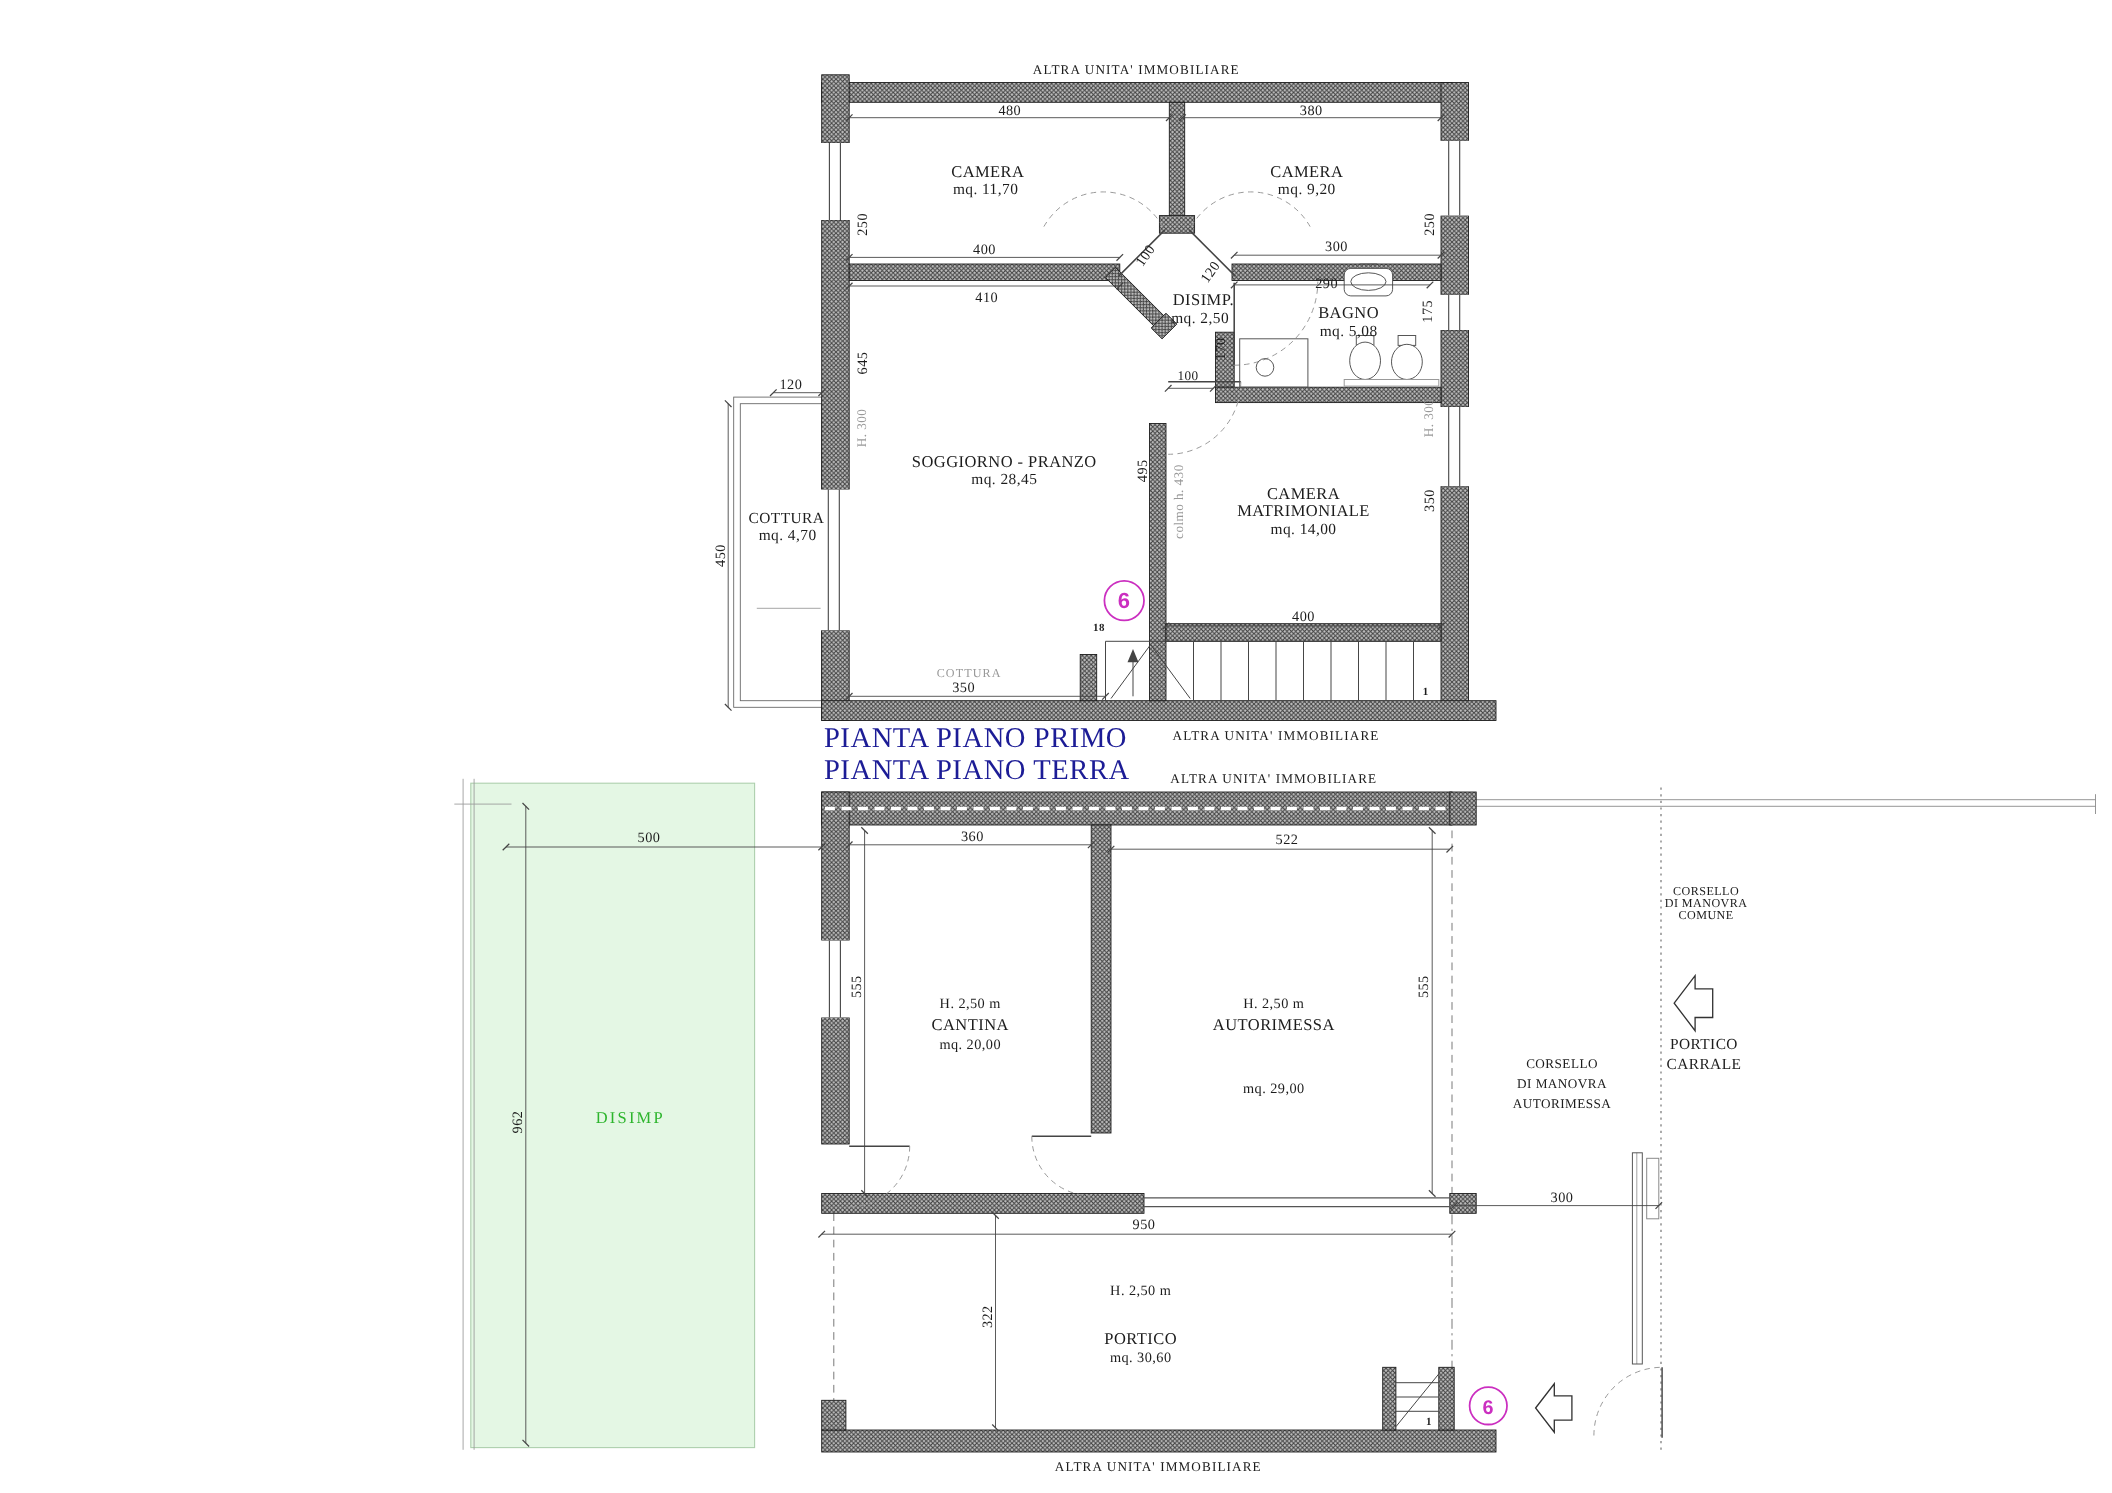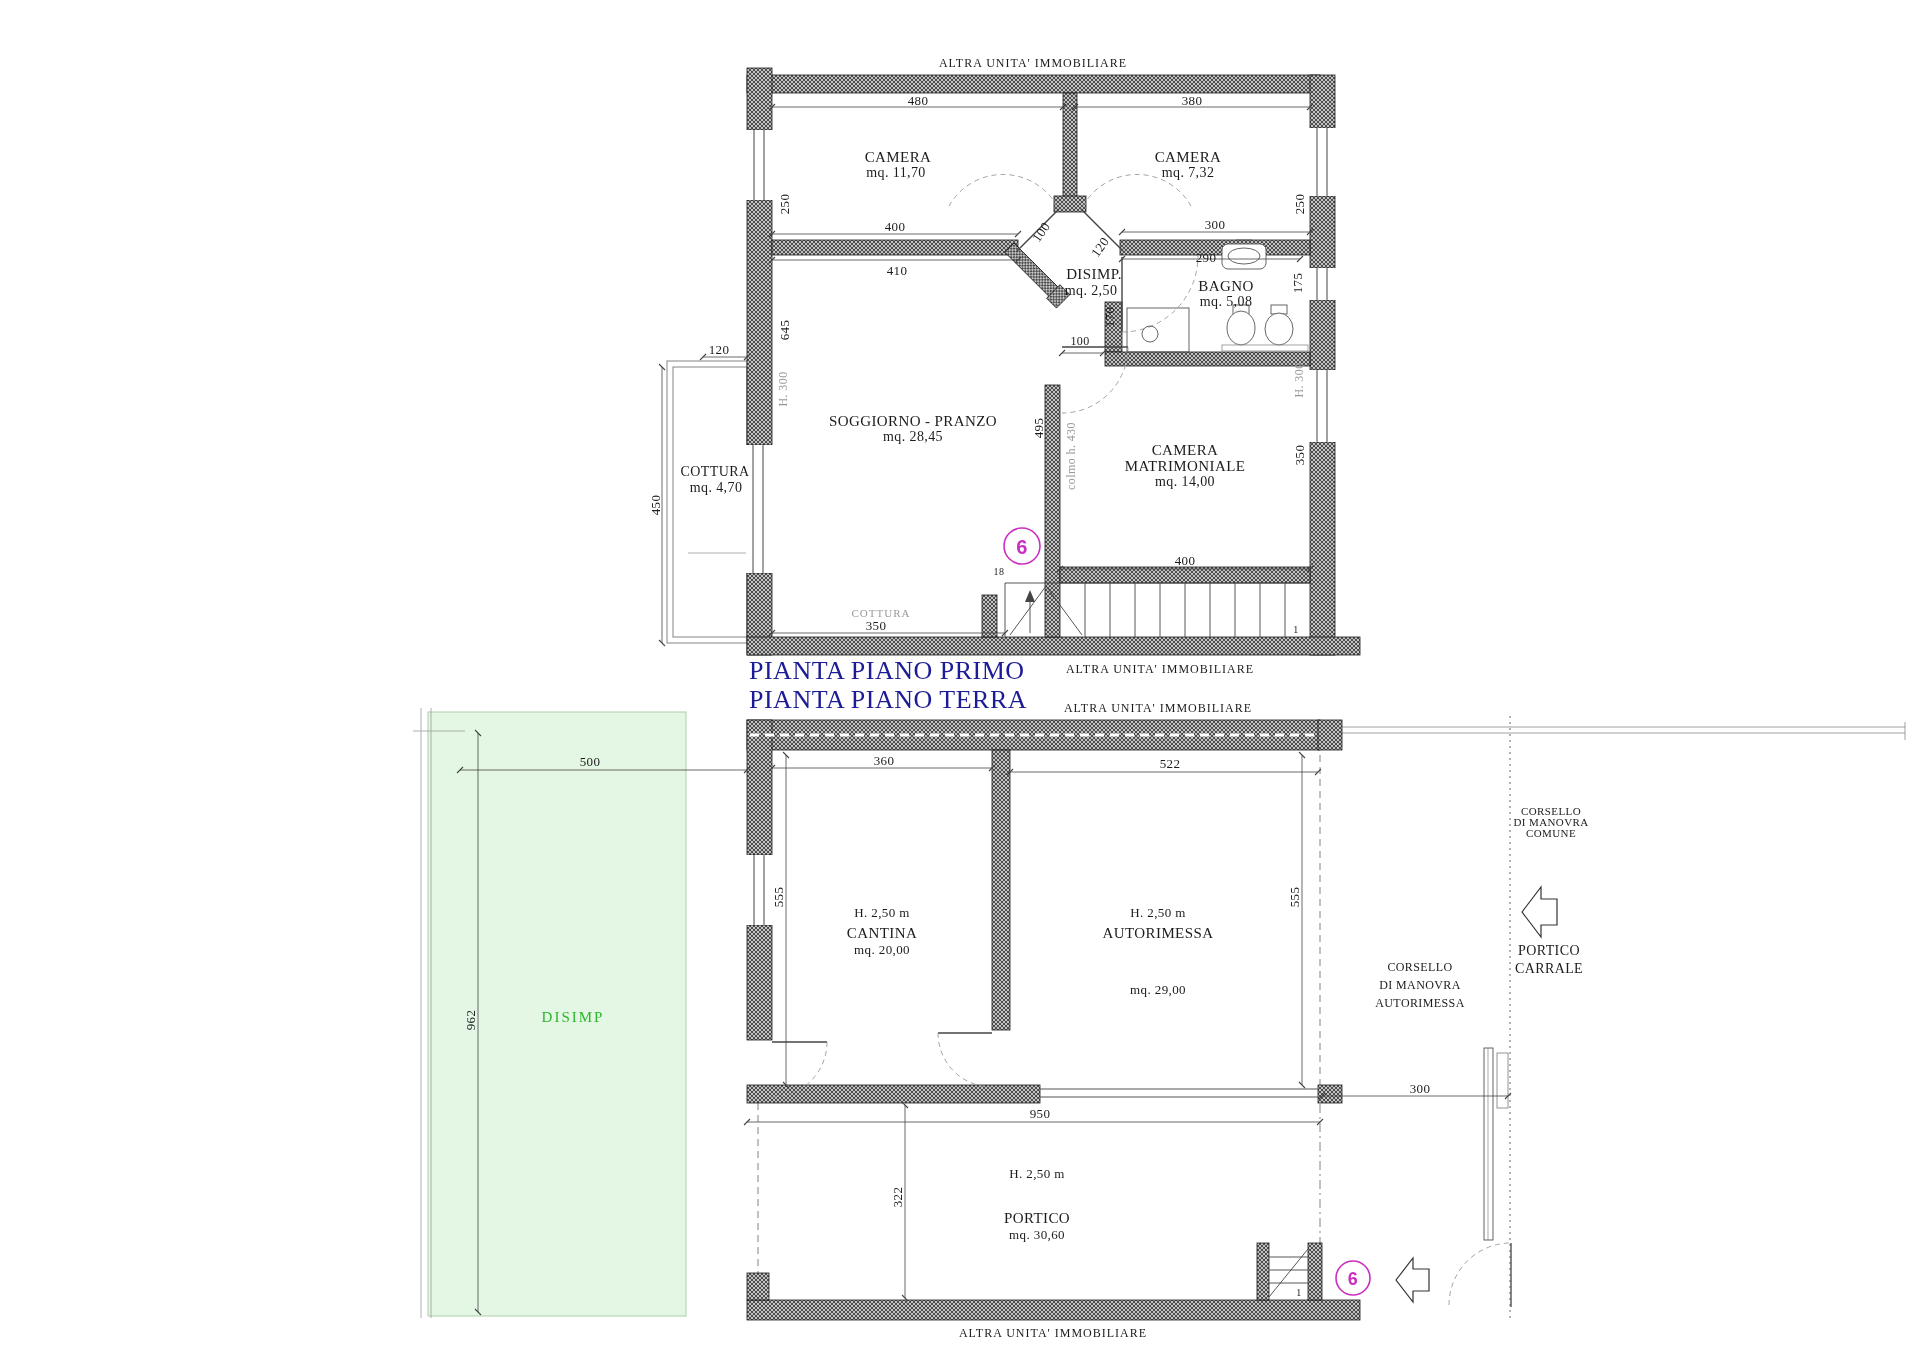--- a/index.html
+++ b/index.html
@@ -3,21 +3,21 @@
 <meta charset="utf-8">
 <style>
   html,body{margin:0;padding:0;background:#fff;}
   #stage{position:relative;width:1920px;height:1357px;background:#fff;overflow:hidden;
          font-family:"Liberation Serif","DejaVu Serif",serif;}
   #stage svg{position:absolute;left:0;top:0;}
   .lbl{position:absolute;transform:translate(-50%,-50%);white-space:nowrap;color:#1c1c1c;
        font-size:14px;letter-spacing:.4px;line-height:1;}
   .room{font-size:15px;text-align:right;}
   .dim{font-size:13px;}
-  .sm{font-size:10px;}
+  .sm{font-size:10px;font-weight:bold;}
   .fs12{font-size:12px;}
   .fs11{font-size:11px;text-align:center;}
   .gray{color:#999999;}
   .green{color:#2db52d;letter-spacing:2px;font-size:15px;}
   .v{transform:translate(-50%,-50%) rotate(-90deg);}
   .d45{transform:translate(-50%,-50%) rotate(-55deg);}
   .title{font-size:26px;color:#1c1c96;transform:translate(0,-50%);letter-spacing:.5px;}
   .magenta{color:#cb2fc0;font-weight:bold;font-size:20px;font-family:"Liberation Sans",sans-serif;}
 </style>
 </head>
@@ -224,21 +224,21 @@
 <div class="lbl fs12" style="left:1160px;top:669px;letter-spacing:1px">ALTRA UNITA' IMMOBILIARE</div>
 <div class="lbl fs12" style="left:1158px;top:708px;letter-spacing:1px">ALTRA UNITA' IMMOBILIARE</div>
 <div class="lbl fs12" style="left:1053px;top:1333px;letter-spacing:1px">ALTRA UNITA' IMMOBILIARE</div>
 
 <div class="lbl title" style="left:749px;top:671px">PIANTA PIANO PRIMO</div>
 <div class="lbl title" style="left:749px;top:700px">PIANTA PIANO TERRA</div>
 
 <div class="lbl room" style="left:898px;top:157px">CAMERA</div>
 <div class="lbl" style="left:896px;top:173px">mq. 11,70</div>
 <div class="lbl room" style="left:1188px;top:157px">CAMERA</div>
-<div class="lbl" style="left:1188px;top:173px">mq. 7,32</div>
+<div class="lbl" style="left:1188px;top:173px">mq. 9,20</div>
 <div class="lbl room" style="left:1094px;top:274px">DISIMP.</div>
 <div class="lbl" style="left:1091px;top:291px">mq. 2,50</div>
 <div class="lbl room" style="left:1226px;top:286px">BAGNO</div>
 <div class="lbl" style="left:1226px;top:302px">mq. 5,08</div>
 <div class="lbl room" style="left:913px;top:421px">SOGGIORNO - PRANZO</div>
 <div class="lbl" style="left:913px;top:437px">mq. 28,45</div>
 <div class="lbl room" style="left:1185px;top:450px">CAMERA</div>
 <div class="lbl room" style="left:1185px;top:466px">MATRIMONIALE</div>
 <div class="lbl" style="left:1185px;top:482px">mq. 14,00</div>
 <div class="lbl" style="left:715px;top:472px">COTTURA</div>

